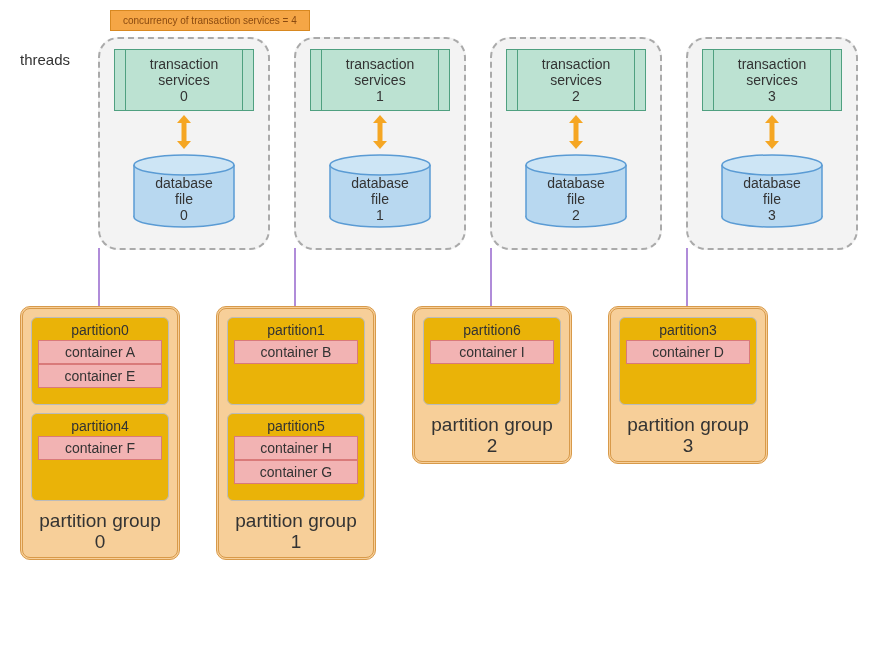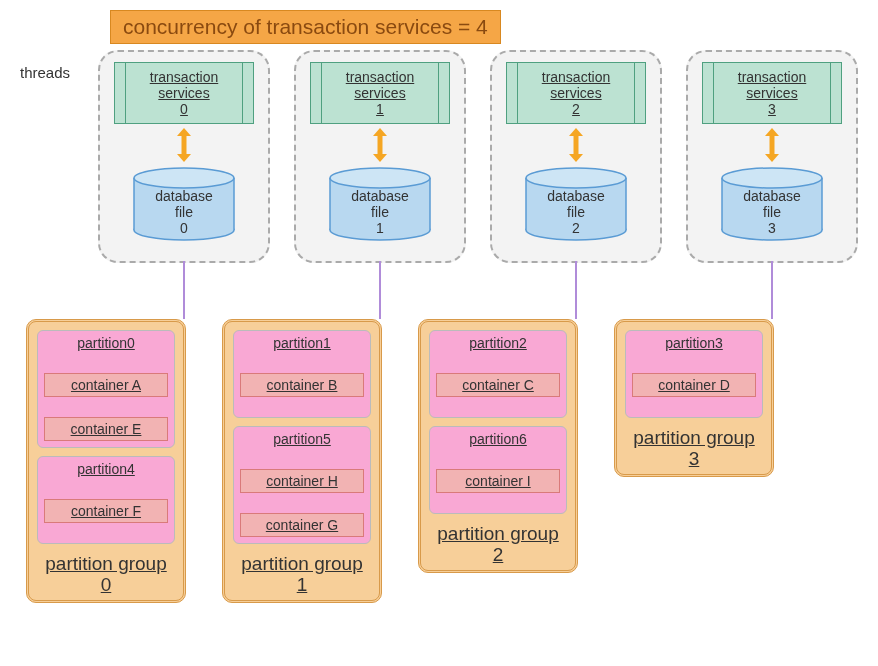--- a/index.html
+++ b/index.html
@@ -13,40 +13,40 @@
     width: 878px;
   }
   .banner {
     display: inline-block;
     background: #f5a646;
     border: 1px solid #d88820;
     color: #8a4a10;
     padding: 4px 12px;
     margin-left: 90px;
     margin-bottom: 6px;
-    font-size: 21px;
+    font-size: 10px;
   }
   .row {
     display: flex;
     align-items: center;
   }
   .row-label {
     width: 78px;
     min-width: 78px;
     text-align: left;
     font-size: 15px;
     padding-right: 4px;
   }
   .cols {
     display: flex;
     flex: 1;
     gap: 24px;
     justify-content: flex-start;
   }
-  .col { width: 172px; display:flex; flex-direction:column; align-items:center; position:relative;text-decoration:underline; }
+  .col { width: 172px; display:flex; flex-direction:column; position:relative; }
 
   
   .dashed-group {
     border: 2px dashed #aaa;
     border-radius: 20px;
     background: #f3f3f3;
     width: 172px;
     padding: 10px 12px 14px;
     display: flex;
     flex-direction: column;
@@ -94,29 +94,29 @@
     background: #f7cf99;
     border: 3px double #d89a4a;
     border-radius: 10px;
     width: 160px;
     padding: 8px 8px 4px;
     display:flex;
     flex-direction:column;
     gap:8px;
   }
   .part {
-    background: #f9a8d4;
+    background: #eab308;
     border: 1px solid #bbb;
     border-radius: 6px;
     padding: 4px 6px 6px;
     text-align:center;
     min-height: 88px;
     display:flex;
     flex-direction:column;
-    gap:20px;
+    gap:0;
   }
   .part-title { font-size:14px; margin-bottom:2px; }
   .container {
     background: #f2b3b3;
     border: 1px solid #d97a7a;
     padding: 3px 4px;
     font-size: 14px;
     text-align:center;
   }
   .pg-label {
@@ -276,24 +276,20 @@
           <div class="part">
                 <div class="part-title">partition5</div>
                 <div class="container">container H</div>
             <div class="container">container G</div>
               </div>
       <div class="pg-label">partition group<br>1</div>
     </div>
       </div>
       <div class="col">
     <div class="pg">
-      <div class="part">
-                <div class="part-title">partition2</div>
-                <div class="container">container C</div>
-              </div>
           <div class="part">
                 <div class="part-title">partition6</div>
                 <div class="container">container I</div>
               </div>
       <div class="pg-label">partition group<br>2</div>
     </div>
       </div>
       <div class="col">
     <div class="pg">
       <div class="part">

